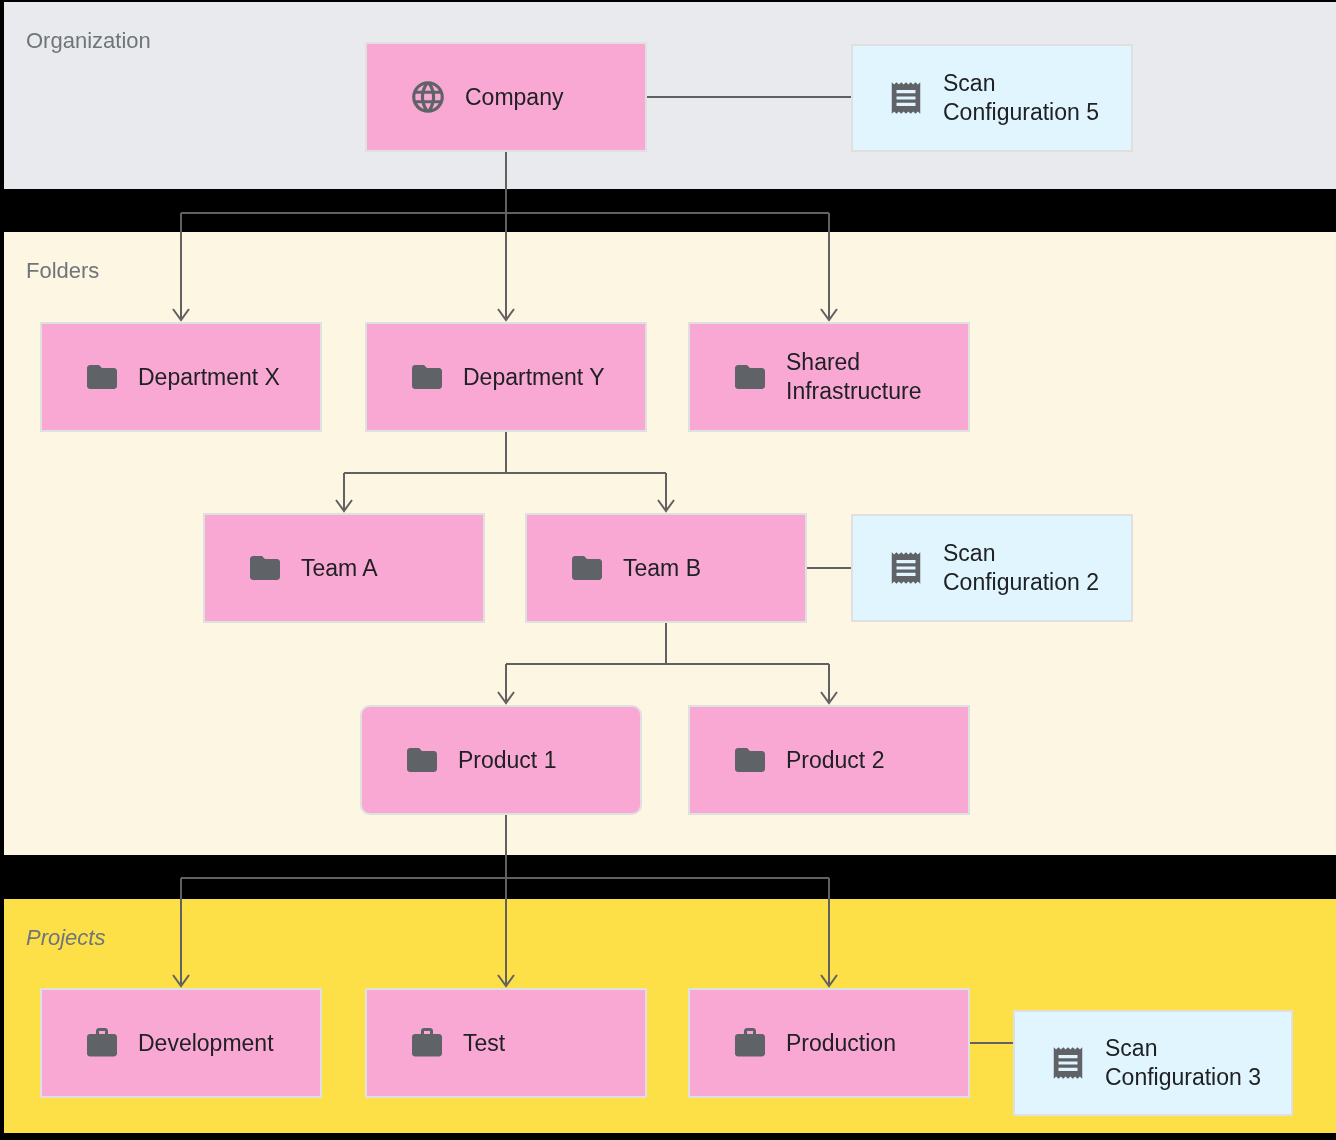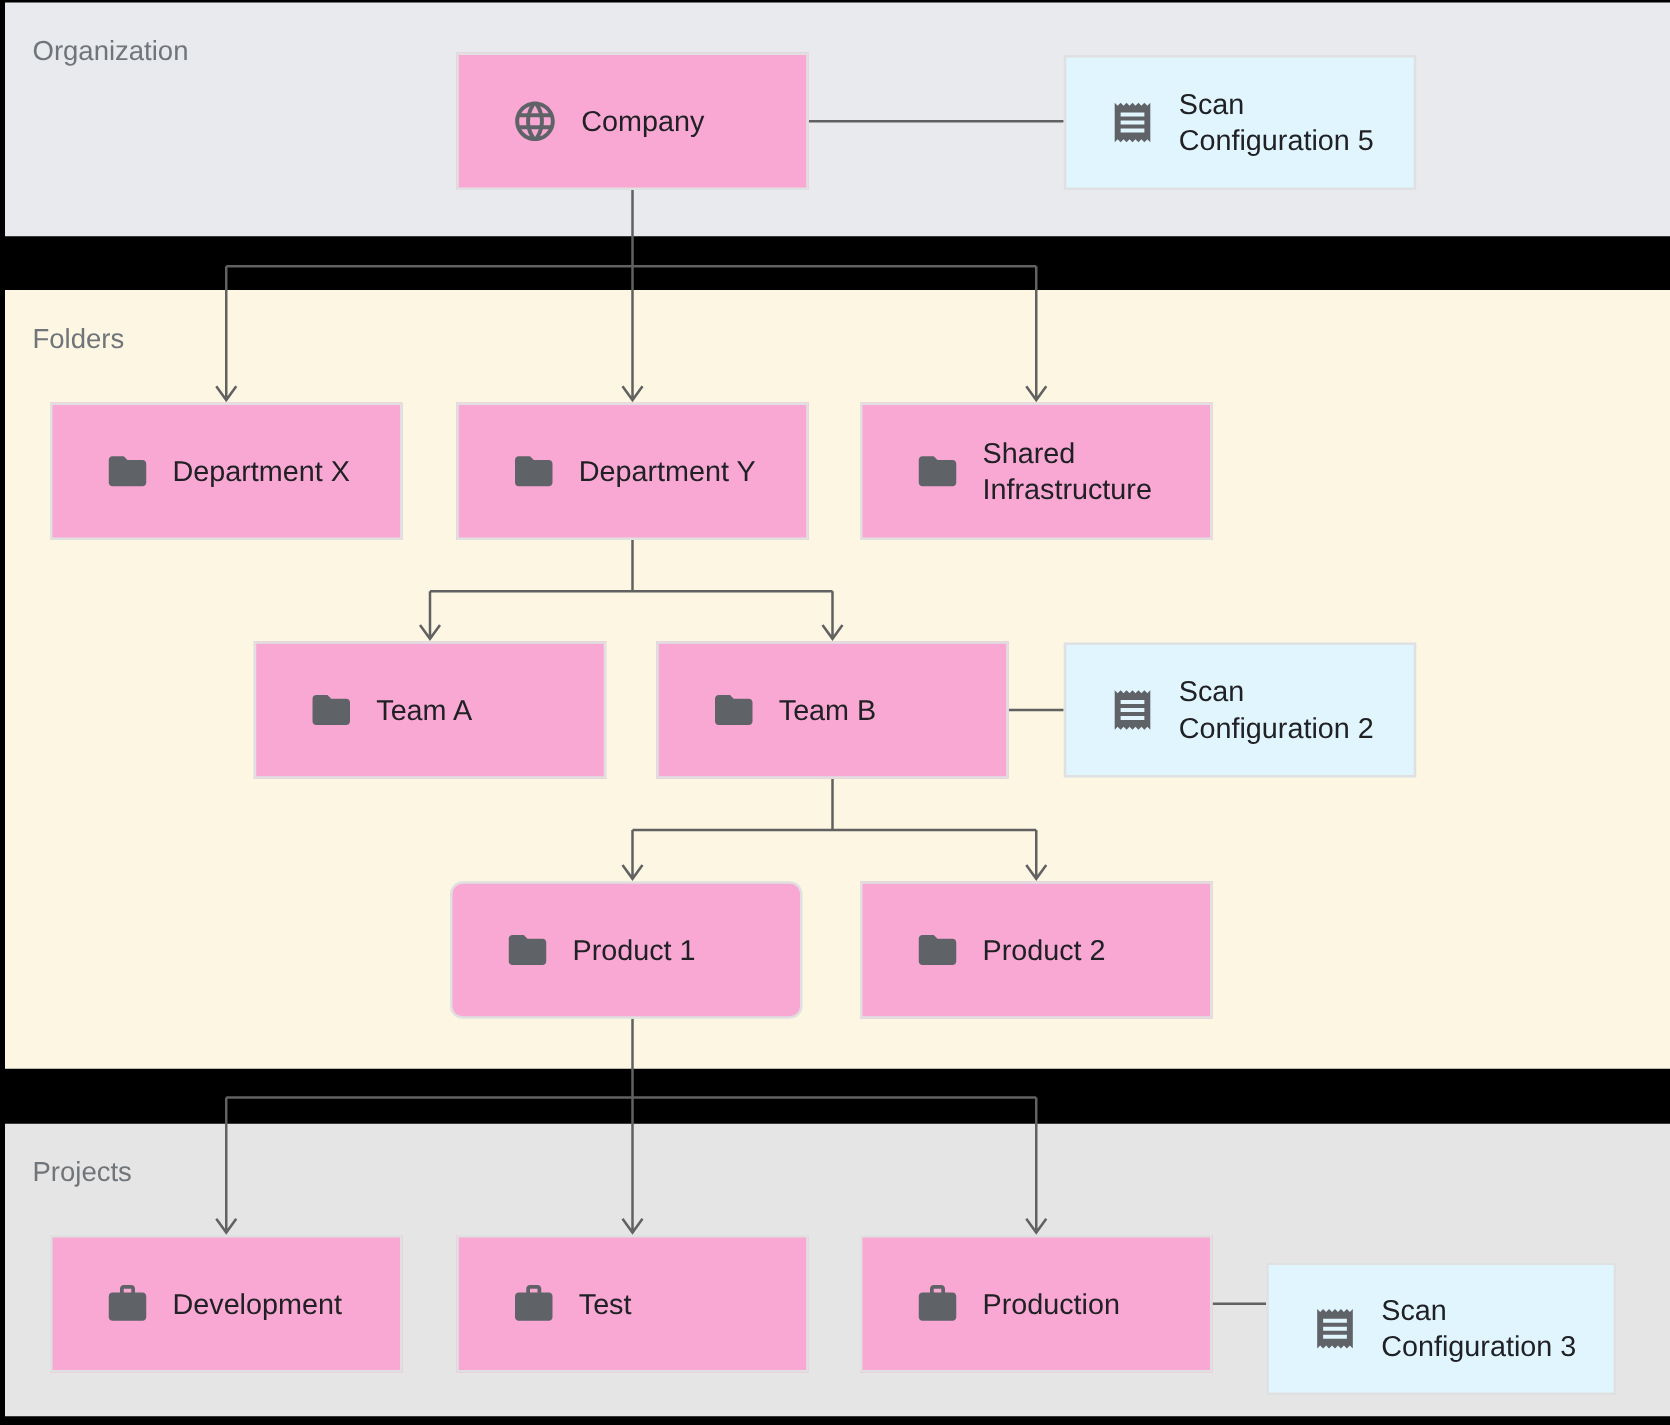--- a/index.html
+++ b/index.html
@@ -7,21 +7,21 @@
     position: relative;
     width: 1336px;
     height: 1140px;
     background: #000000;
     font-family: "Liberation Sans", sans-serif;
     overflow: hidden;
   }
   .band { position: absolute; left: 4px; width: 1332px; }
   .band-org      { top: 2px;   height: 187px; background: #e8eaed; text-align: center; }
   .band-folders  { top: 232px; height: 623px; background: #fcf6e3; }
-  .band-projects { top: 899px; height: 234px; background: #e5e5e5; }
+  .band-projects { top: 899px; height: 234px; background: #fde047; font-style: italic; }
   .band-label {
     position: absolute;
     left: 22px;
     top: 26px;
     font-size: 22px;
     color: #70757a;
   }
   .connectors { position: absolute; left: 0; top: 0; pointer-events: none; }
   .node {
     position: absolute;

